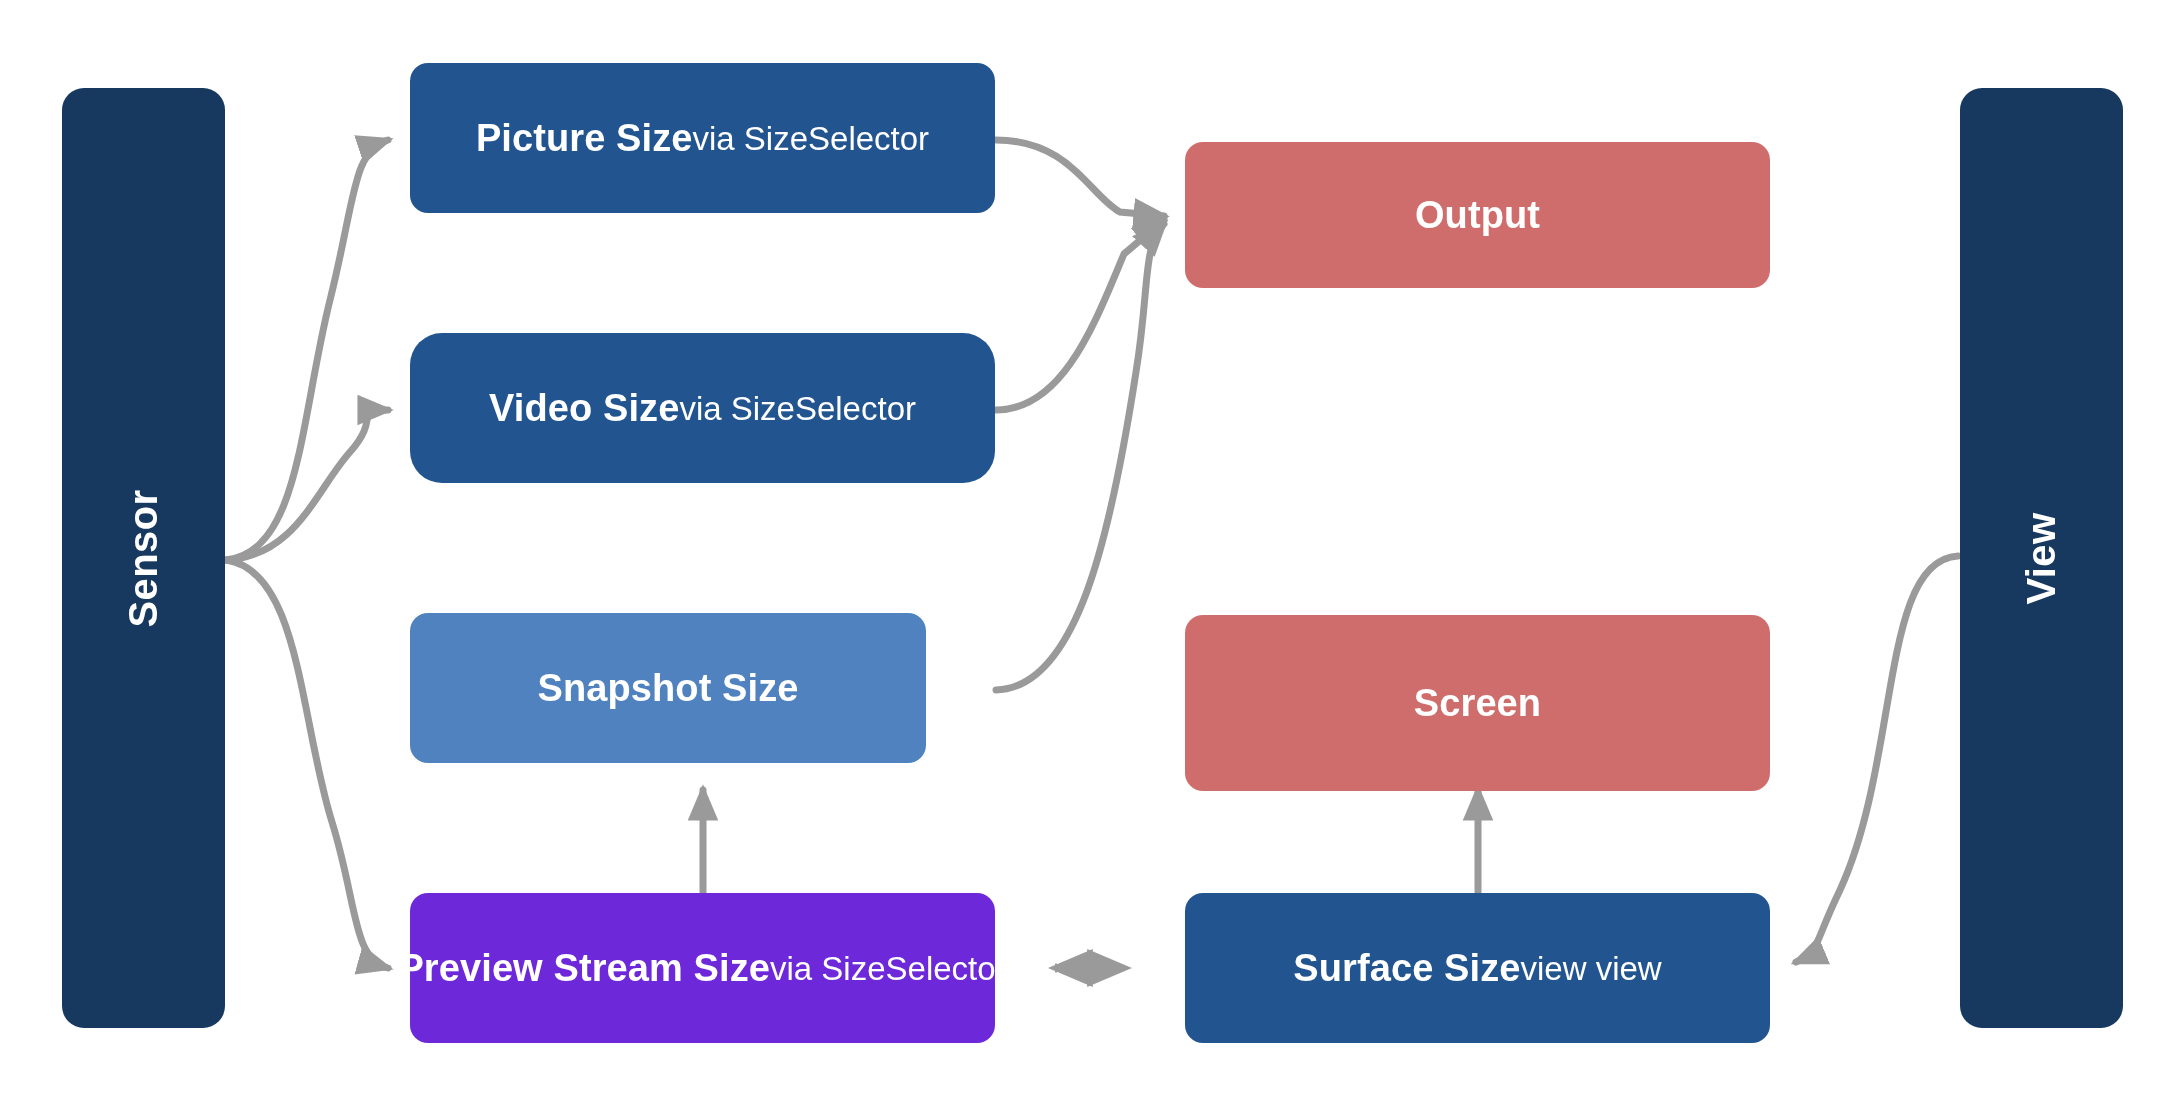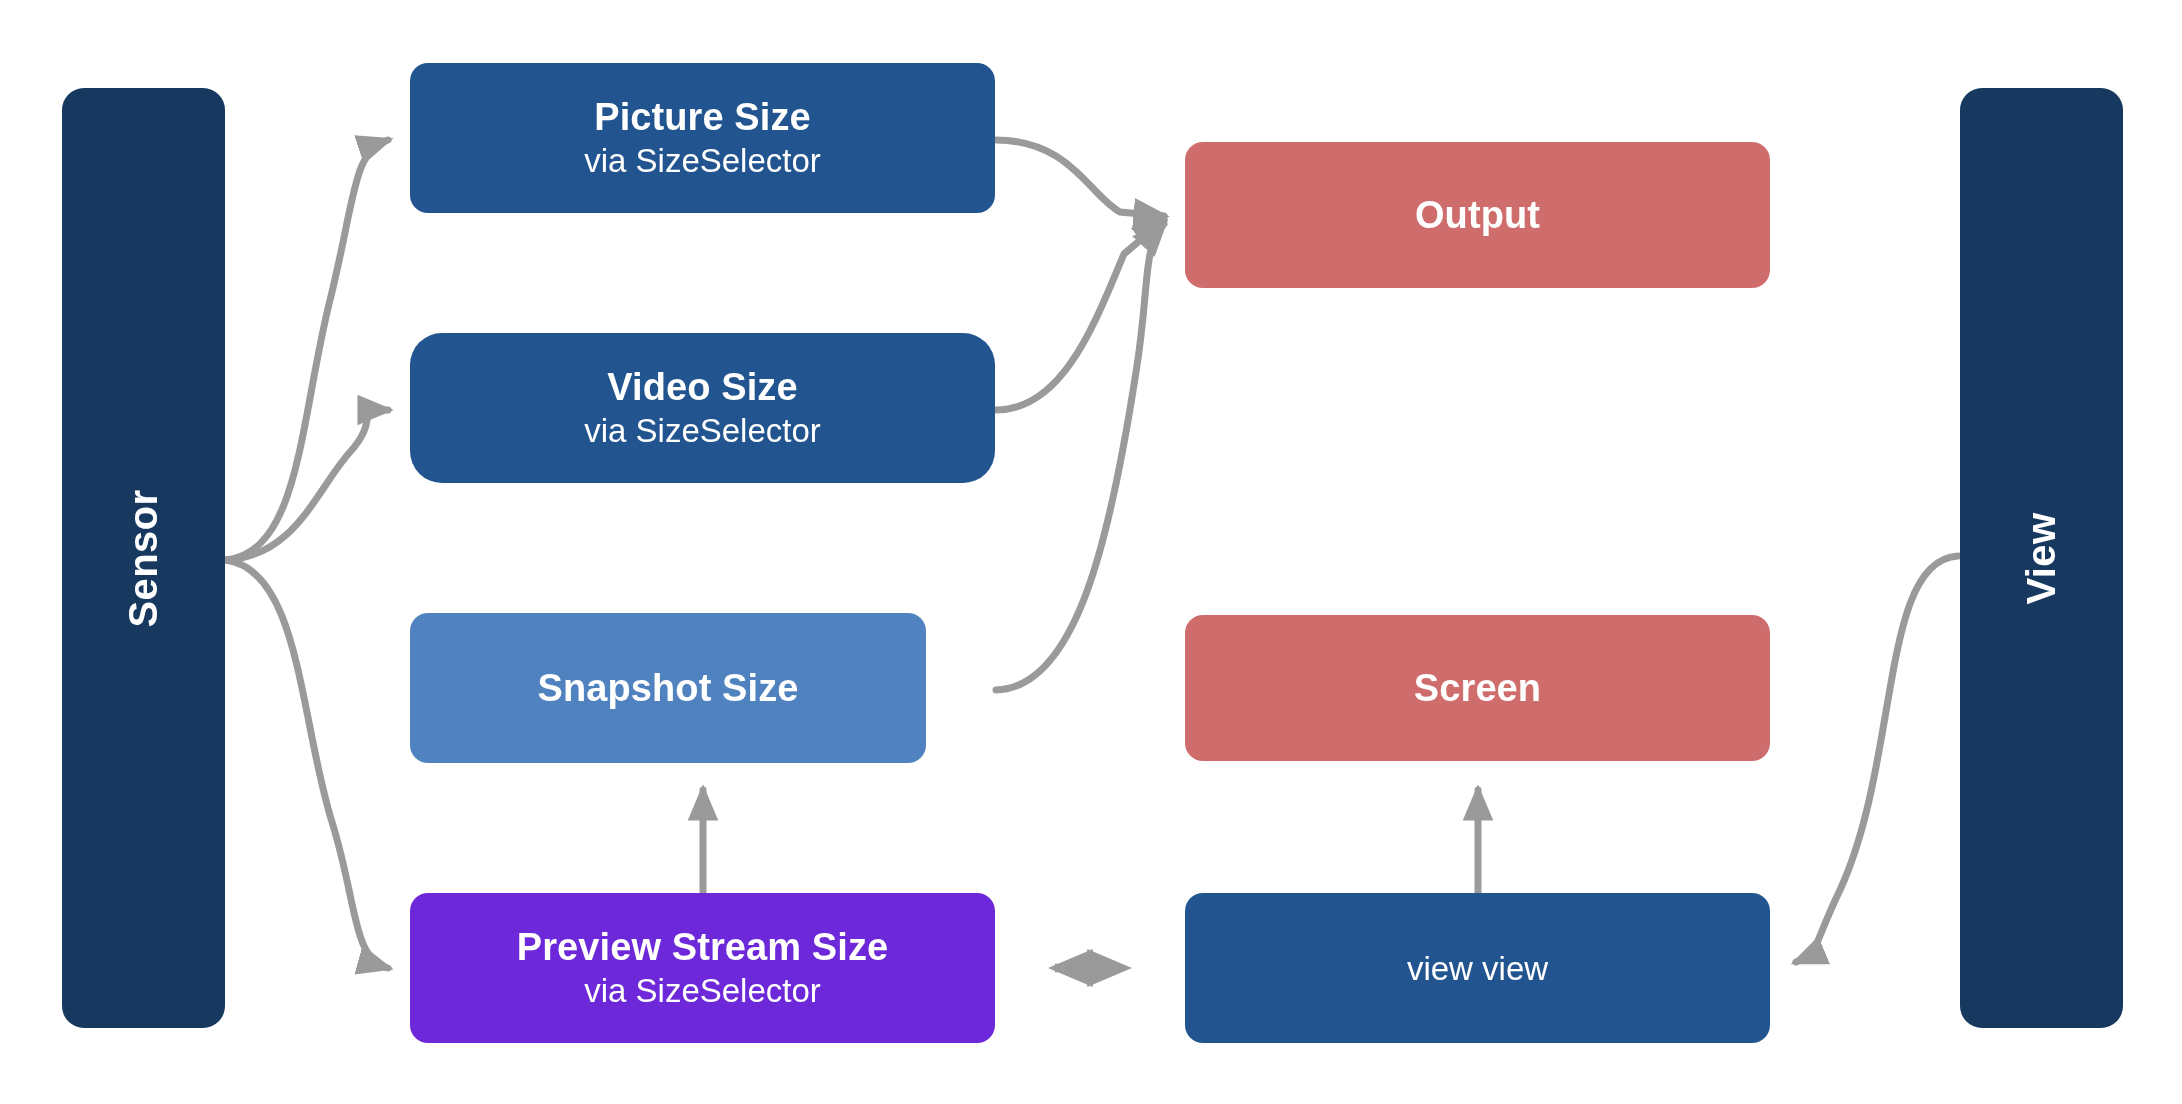--- a/index.html
+++ b/index.html
@@ -23,21 +23,21 @@
     left: 0;
     top: 0;
     width: 2182px;
     height: 1104px;
     pointer-events: none;
   }
   .node {
     position: absolute;
     box-sizing: border-box;
     display: flex;
-    flex-direction: column;
+    flex-direction: row;
     align-items: center;
     justify-content: center;
     border-radius: 18px;
     color: #ffffff;
     text-align: center;
     line-height: 1.18;
   }
   .node .title {
     font-weight: bold;
     font-size: 38px;
@@ -129,21 +129,22 @@
 
   <div class="node" style="left:410px; top:893px; width:585px; height:150px; background:#6d28d9;">
     <span class="title">Preview Stream Size</span>
     <span class="subtitle">via SizeSelector</span>
   </div>
 
   <div class="node" style="left:1185px; top:142px; width:585px; height:146px; background:#cf6d6d;">
     <span class="title">Output</span>
   </div>
 
-  <div class="node" style="left:1185px; top:615px; width:585px; height:146px; background:#cf6d6d;">
+  <div class="node" style="left:1185px; top:615px; width:585px; height:176px; background:#cf6d6d;">
     <span class="title">Screen</span>
   </div>
 
   <div class="node" style="left:1185px; top:893px; width:585px; height:150px; background:#225590;">
+    <span class="title">Surface Size</span>
     <span class="subtitle">view view</span>
   </div>
 
 </div>
 
 </body></html>

